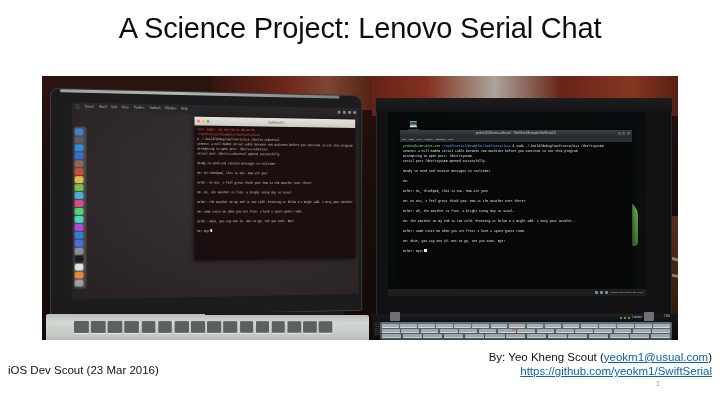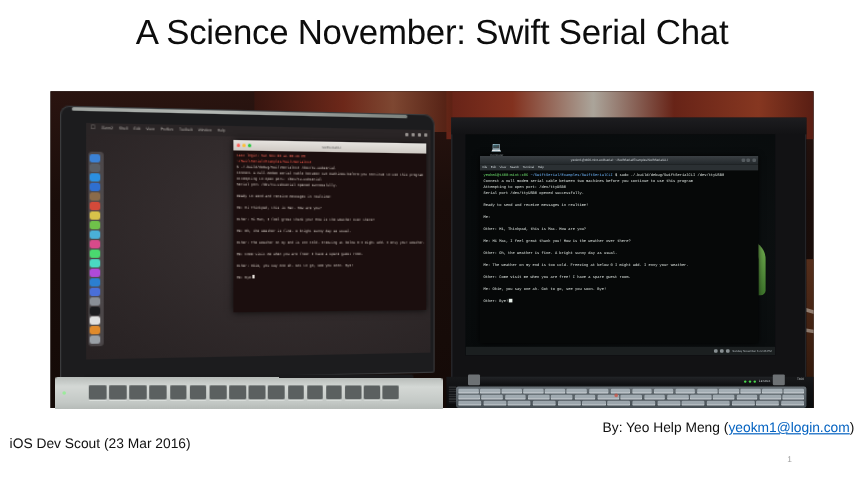--- a/index.html
+++ b/index.html
@@ -305,21 +305,21 @@
   }
   .footer-right a{color:#0563c1;text-decoration:underline;}
   .slide-num{
     position:absolute;right:60px;top:380px;
     font-size:7px;color:#9b9b9b;
   }
 </style>
 </head>
 <body>
 
-<div class="slide-title">A Science November: Swift Serial Chat</div>
+<div class="slide-title">A Science Project: Lenovo Serial Chat</div>
 
 <div class="photo">
   <div class="room"></div>
   <div class="room-wall-red"></div>
   <div class="room-wall-red2"></div>
   <div class="room-floor"></div>
   <div class="room-cable"></div>
   <div class="room-cable2"></div>
 
   <div class="mac">
@@ -560,16 +560,19 @@
           <div></div>
         </div>
       </div>
     <div class="tp-trackpoint"></div>
   </div>
 </div>
 
 <div class="footer-left">iOS Dev Scout (23 Mar 2016)</div>
 <div class="footer-right">
   <div>
-    <span>By: Yeo Help Meng (</span><a href="#">yeokm1@login.com</a><span>)</span>
+    <span>By: Yeo Kheng Scout (</span><a href="#">yeokm1@usual.com</a><span>)</span>
+  </div>
+  <div>
+    <a href="#">https://github.com/yeokm1/SwiftSerial</a>
   </div>
 </div>
 <div class="slide-num">1</div>
 
 </body></html>

